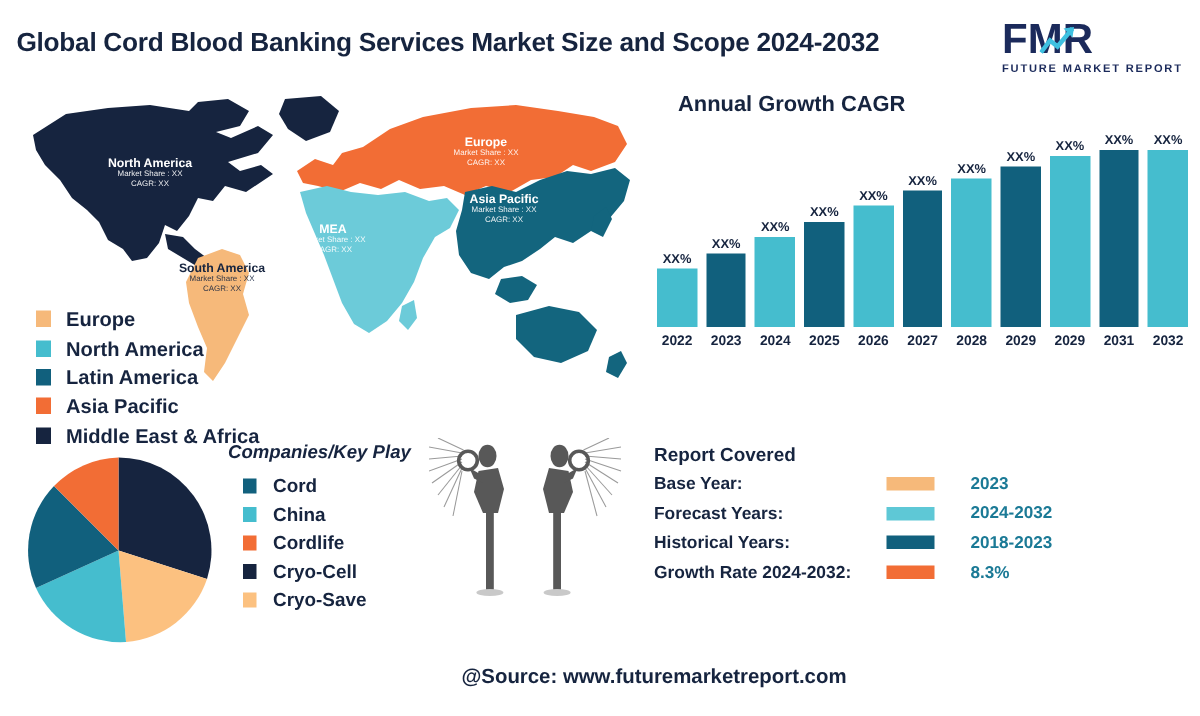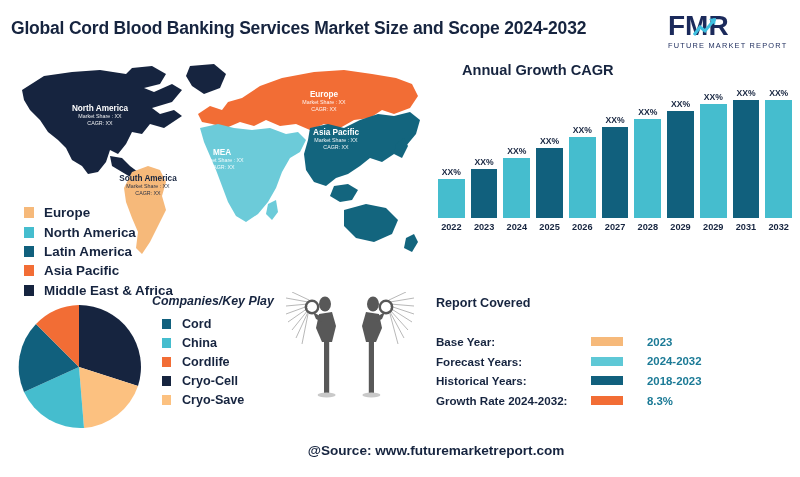--- a/index.html
+++ b/index.html
@@ -15,21 +15,21 @@
     position:absolute;left:11px;top:18px;
     font-size:17.5px;font-weight:bold;color:#16243f;
     letter-spacing:-0.2px;white-space:nowrap;
   }
   .logo{position:absolute;left:668px;top:12px;width:118px;height:40px;}
   .logo .fmr{
     font-size:28px;font-weight:bold;color:#1b2a5b;letter-spacing:0px;
     line-height:28px;position:relative;display:block;
   }
   .logo .tag{
-    font-size:7.4px;font-weight:normal;color:#1b2a5b;letter-spacing:1.2px;
+    font-size:7.4px;font-weight:bold;color:#1b2a5b;letter-spacing:1.2px;
     margin-top:1px;white-space:nowrap;
   }
   .logo .spark{position:absolute;left:25px;top:4px;}
 
   
   .map{position:absolute;left:14px;top:62px;width:410px;height:200px;}
   .map svg{display:block;}
   .maplabel{position:absolute;text-align:center;pointer-events:none;}
   .maplabel .nm{font-size:8.2px;font-weight:bold;color:#ffffff;line-height:9.4px;}
   .maplabel .nm.dk{color:#16243f;}
@@ -38,21 +38,21 @@
 
   
   .reglegend{position:absolute;left:24px;top:203px;}
   .reglegend .row{display:flex;align-items:center;height:19.4px;}
   .reglegend .sw{width:10px;height:11px;margin-right:10px;flex:0 0 10px;}
   .reglegend .lb{font-size:13.4px;font-weight:bold;color:#16243f;white-space:nowrap;}
 
   
   .barchart{position:absolute;left:430px;top:62px;width:362px;height:180px;}
   .bc-title{
-    position:absolute;left:32px;top:0px;font-size:14.6px;font-weight:bold;color:#16243f;
+    position:absolute;left:22px;top:0px;font-size:14.6px;font-weight:bold;color:#16243f;
   }
   .bars{position:absolute;left:8px;top:26px;width:354px;height:130px;display:flex;align-items:flex-end;gap:6px;}
   .barwrap{flex:1 1 0;display:flex;flex-direction:column;justify-content:flex-end;align-items:center;height:130px;}
   .barval{font-size:8.6px;font-weight:bold;color:#16243f;margin-bottom:2px;white-space:nowrap;}
   .bar{width:100%;}
   .xaxis{position:absolute;left:8px;top:160px;width:354px;display:flex;gap:6px;}
   .xaxis span{flex:1 1 0;text-align:center;font-size:9.2px;font-weight:bold;color:#16243f;}
 
   
   .pie{position:absolute;left:14px;top:302px;width:130px;height:130px;}
@@ -62,21 +62,21 @@
   .companies .hd{font-size:12.4px;font-weight:bold;color:#16243f;margin-bottom:6px;font-style:italic;}
   .companies .row{display:flex;align-items:center;height:19.2px;}
   .companies .sw{width:9px;height:10px;margin-right:11px;margin-left:10px;flex:0 0 9px;}
   .companies .lb{font-size:12.6px;font-weight:bold;color:#16243f;white-space:nowrap;}
 
   
   .people{position:absolute;left:286px;top:292px;width:130px;height:122px;}
 
   
   .report{position:absolute;left:436px;top:296px;width:300px;}
-  .report .hd{font-size:12.6px;font-weight:bold;color:#16243f;margin-bottom:22px;}
+  .report .hd{font-size:12.6px;font-weight:bold;color:#16243f;margin-bottom:3px;}
   .report .row{display:flex;align-items:center;height:19.6px;}
   .report .lb{font-size:11.6px;font-weight:bold;color:#16243f;width:155px;white-space:nowrap;}
   .report .sw{width:32px;height:9px;flex:0 0 32px;margin-right:24px;}
   .report .vl{font-size:11.4px;font-weight:bold;color:#1b7a96;white-space:nowrap;}
 
   
   .source{
     position:absolute;left:0;top:443px;width:800px;text-align:center;
     font-size:13.6px;font-weight:bold;color:#16243f;margin-left:36px;
   }

